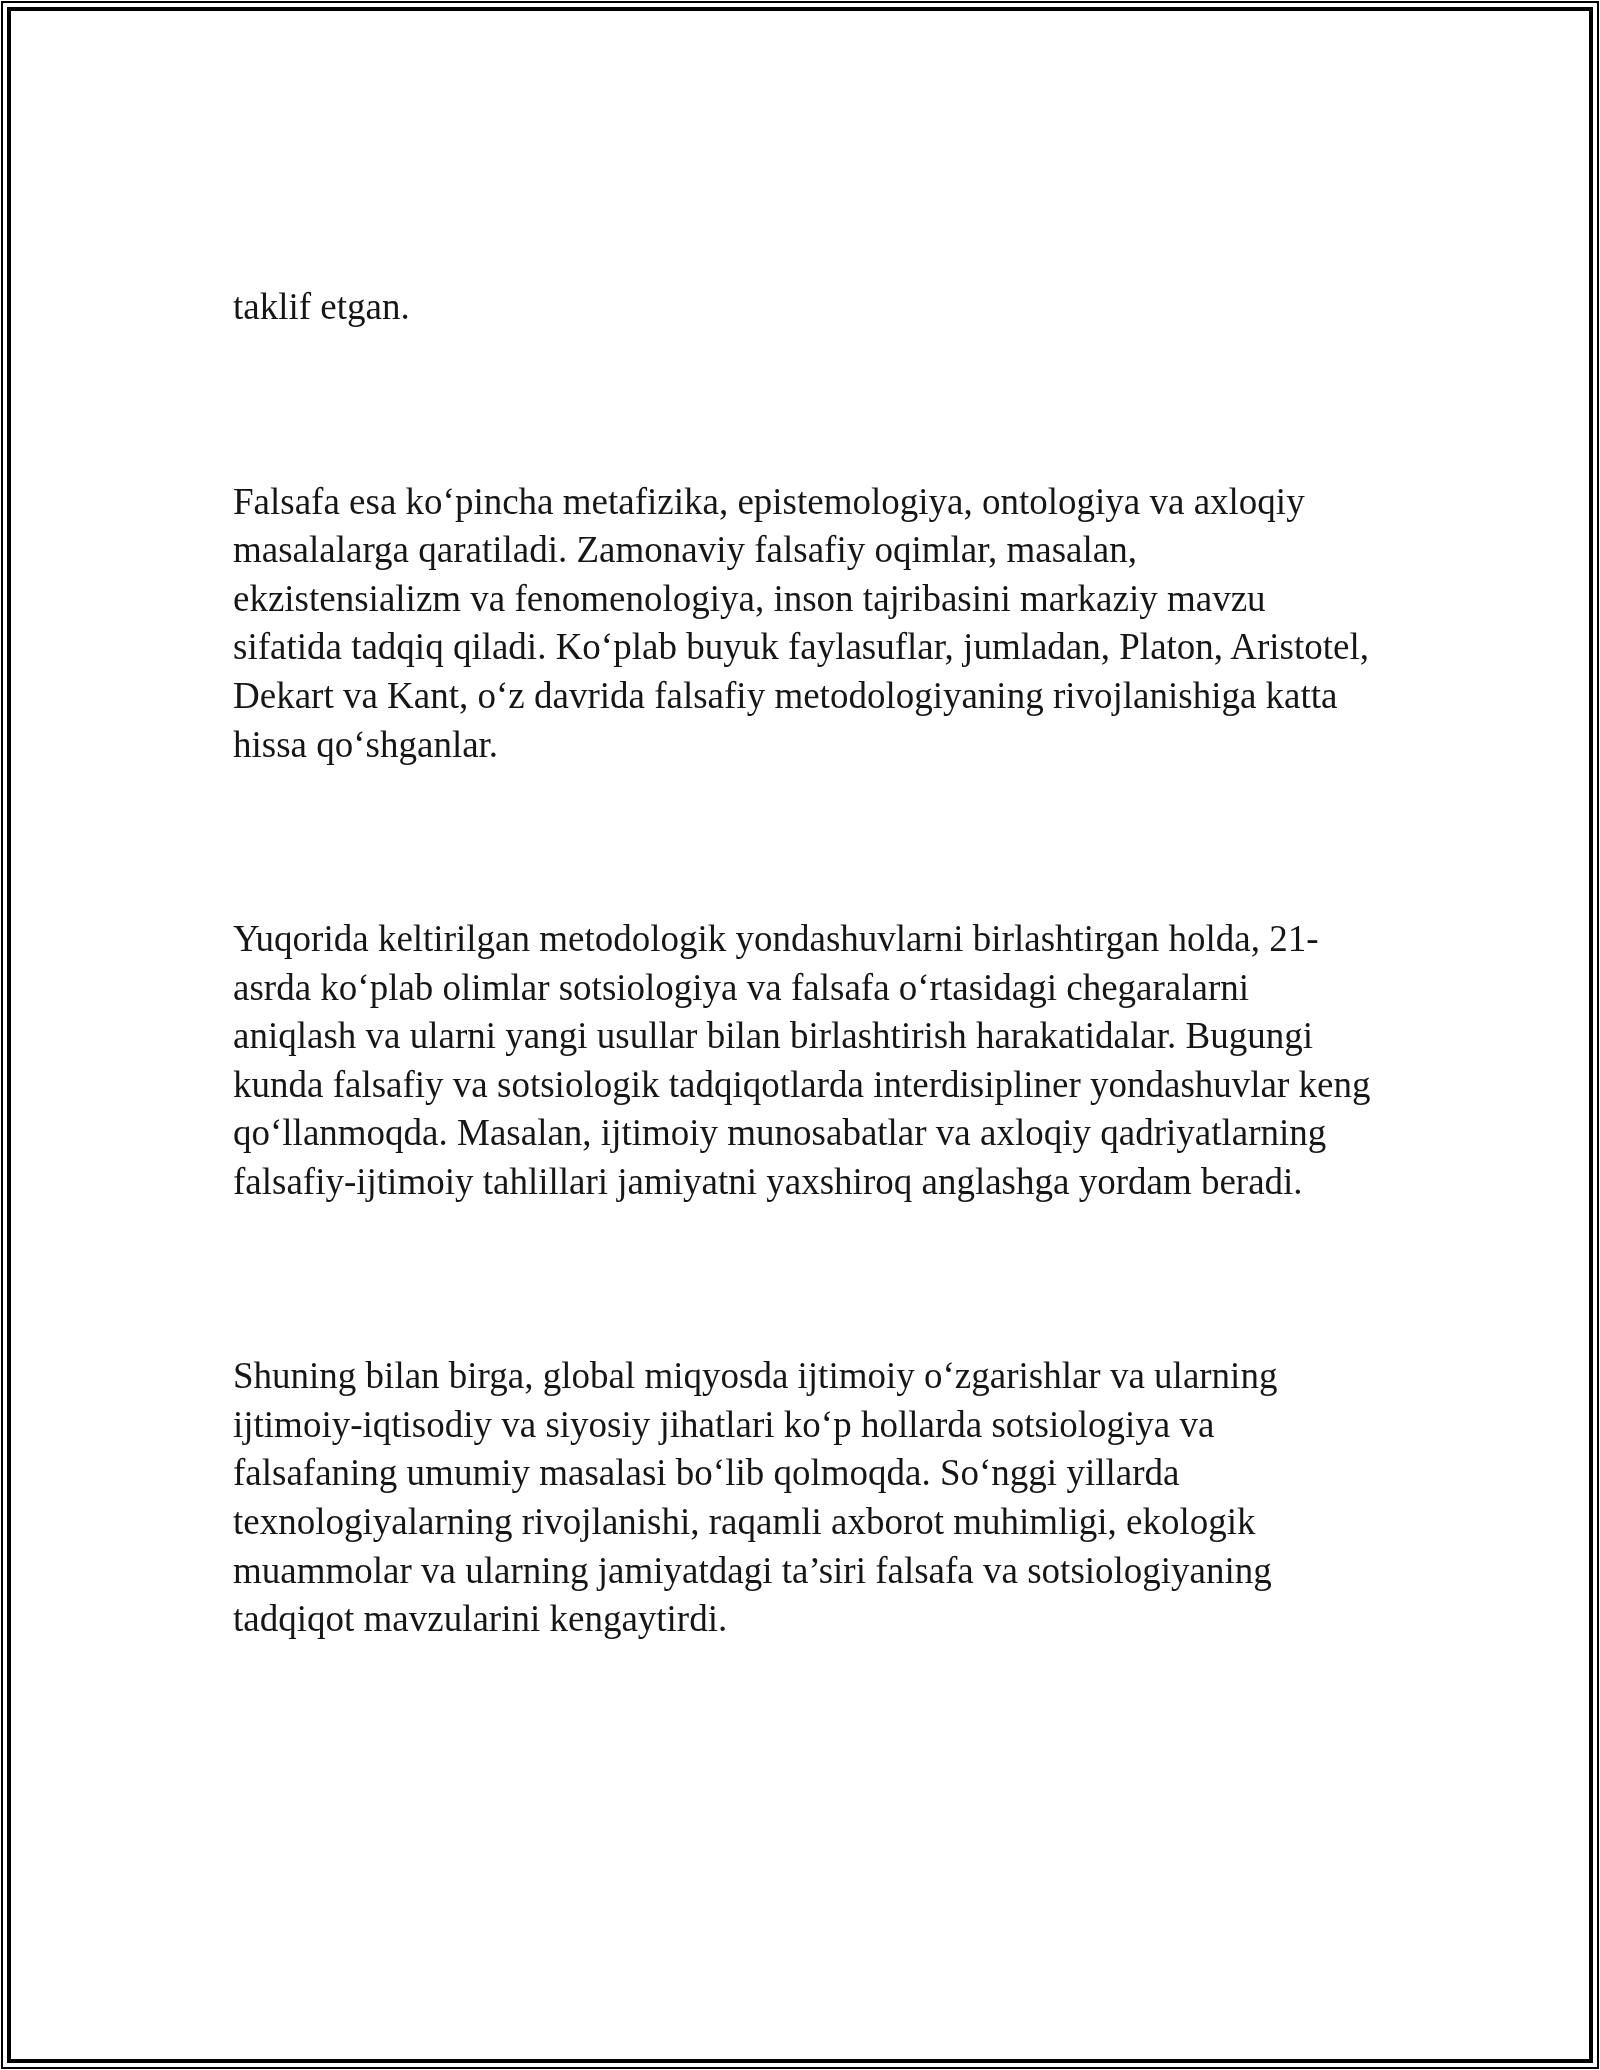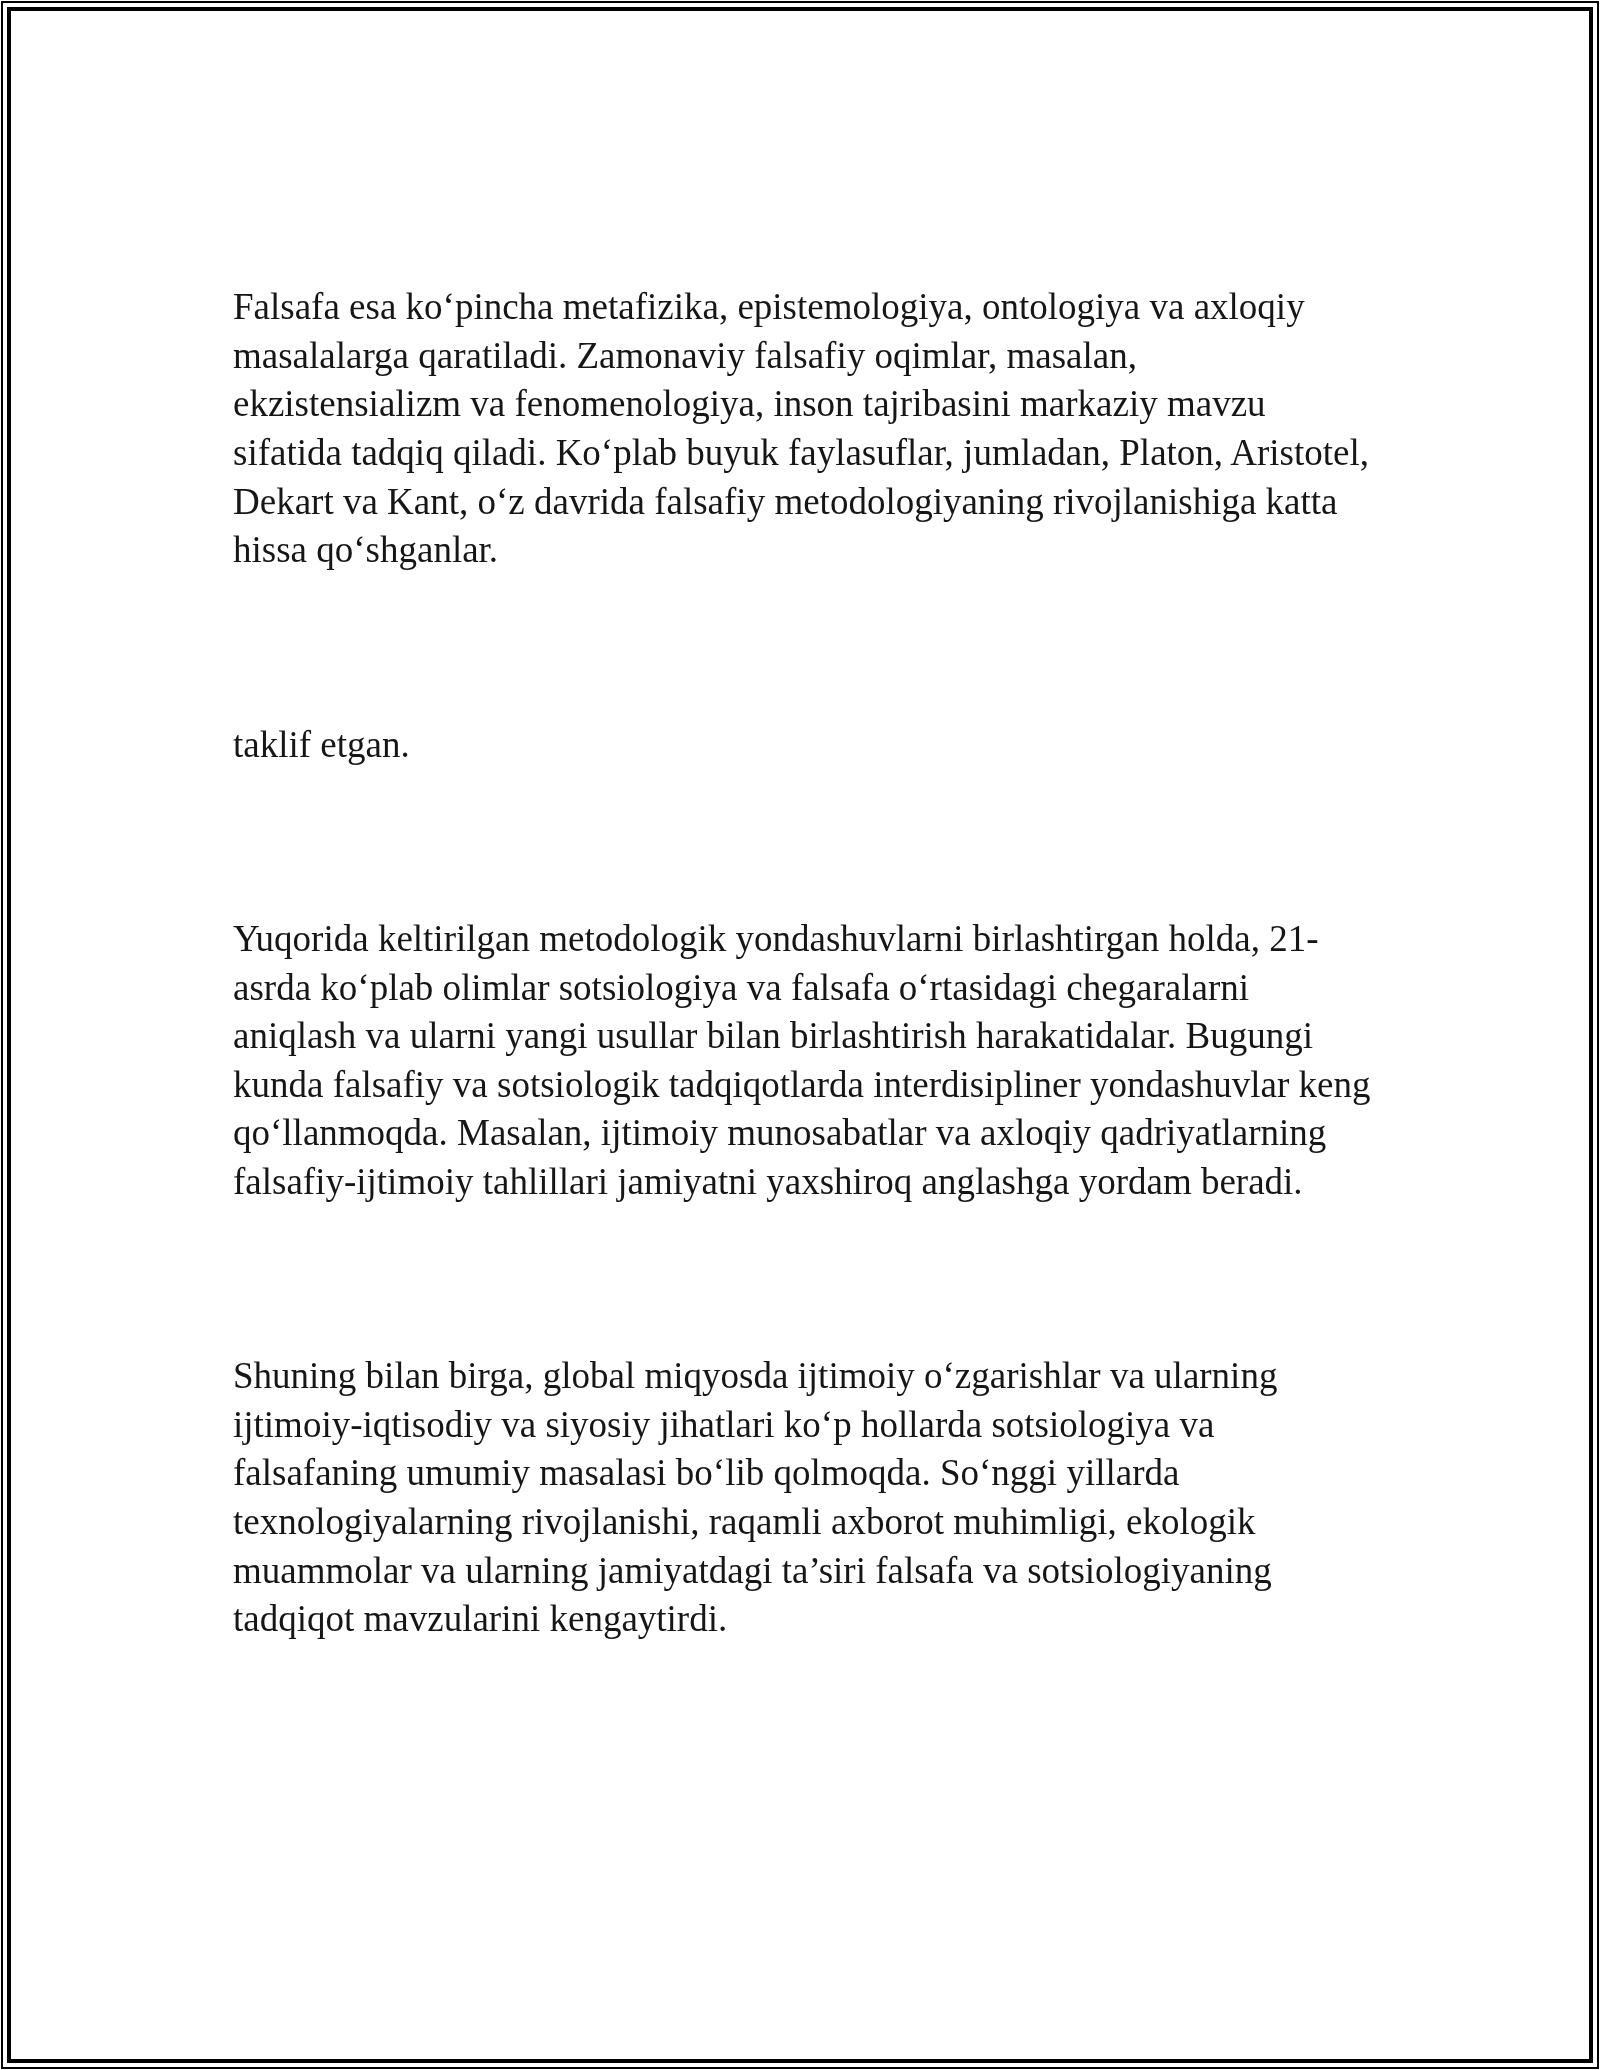--- a/index.html
+++ b/index.html
@@ -42,27 +42,27 @@
   }
 </style>
 </head>
 <body>
 
 <div class="frame-outer">
   <div class="frame-inner"></div>
 </div>
 
 <main class="doc-text">
+  <p>taklif etgan.</p>
   <p>Falsafa esa koʻpincha metafizika, epistemologiya, ontologiya va axloqiy
 masalalarga qaratiladi. Zamonaviy falsafiy oqimlar, masalan,
 ekzistensializm va fenomenologiya, inson tajribasini markaziy mavzu
 sifatida tadqiq qiladi. Koʻplab buyuk faylasuflar, jumladan, Platon, Aristotel,
 Dekart va Kant, oʻz davrida falsafiy metodologiyaning rivojlanishiga katta
 hissa qoʻshganlar.</p>
-  <p>taklif etgan.</p>
   <p>Yuqorida keltirilgan metodologik yondashuvlarni birlashtirgan holda, 21-
 asrda koʻplab olimlar sotsiologiya va falsafa oʻrtasidagi chegaralarni
 aniqlash va ularni yangi usullar bilan birlashtirish harakatidalar. Bugungi
 kunda falsafiy va sotsiologik tadqiqotlarda interdisipliner yondashuvlar keng
 qoʻllanmoqda. Masalan, ijtimoiy munosabatlar va axloqiy qadriyatlarning
 falsafiy-ijtimoiy tahlillari jamiyatni yaxshiroq anglashga yordam beradi.</p>
   <p>Shuning bilan birga, global miqyosda ijtimoiy oʻzgarishlar va ularning
 ijtimoiy-iqtisodiy va siyosiy jihatlari koʻp hollarda sotsiologiya va
 falsafaning umumiy masalasi boʻlib qolmoqda. Soʻnggi yillarda
 texnologiyalarning rivojlanishi, raqamli axborot muhimligi, ekologik

